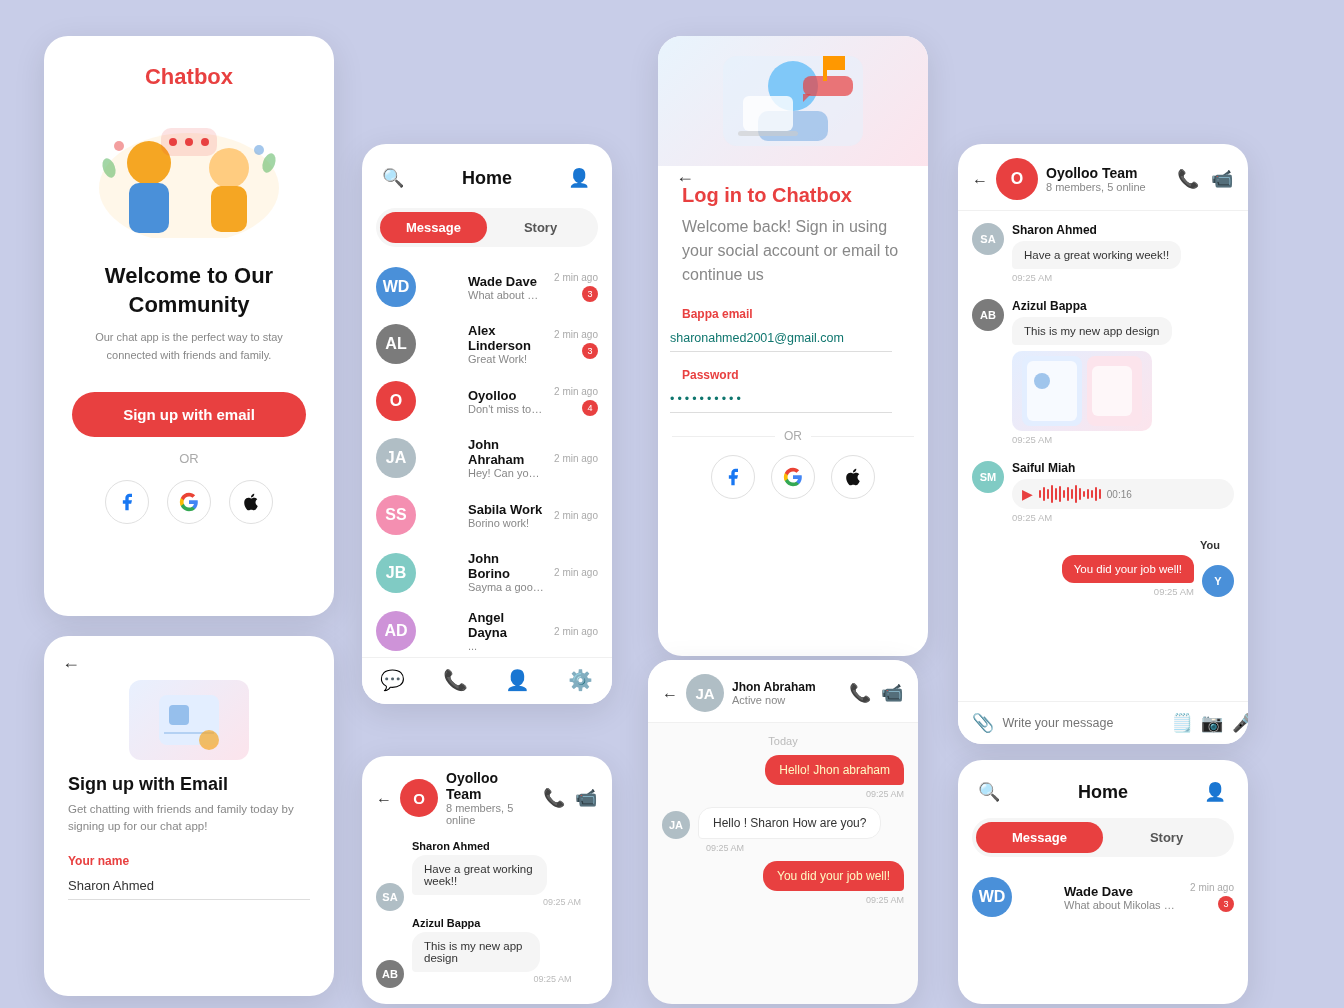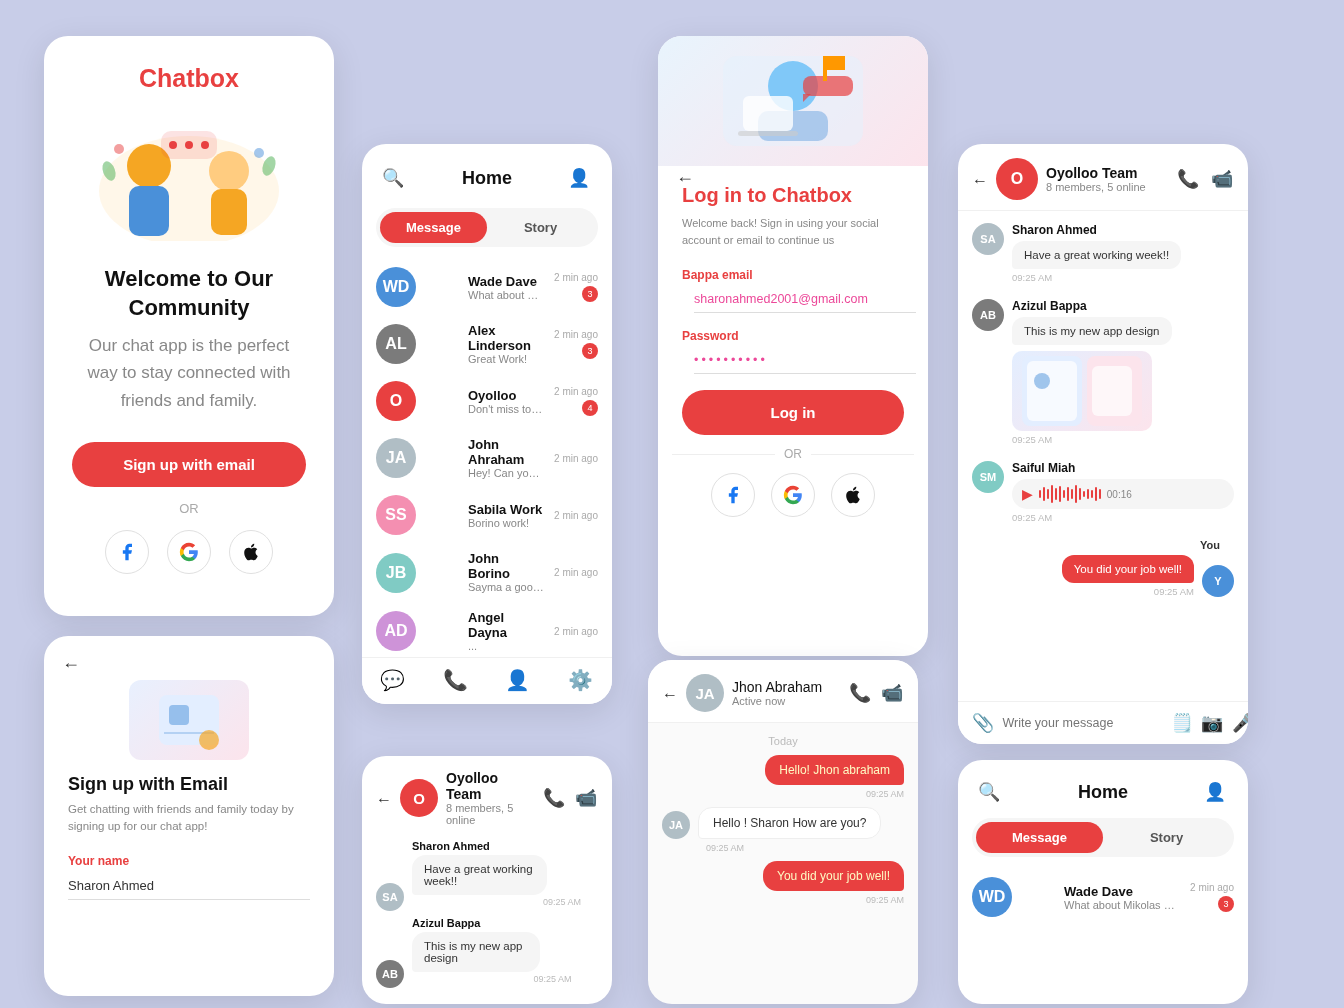--- a/index.html
+++ b/index.html
@@ -22,42 +22,42 @@
     }
 
     
     #card-welcome {
       left: 44px; top: 36px;
       width: 290px; height: 580px;
     }
     .welcome-logo {
       text-align: center;
       margin-top: 28px;
-      font-size: 25px;
+      font-size: 22px;
       font-weight: 700;
       color: #222;
     }
     .welcome-logo span { color: #e84040; }
     .welcome-illustration {
       width: 200px; height: 130px;
       margin: 18px auto 0;
       position: relative;
       display: flex; align-items: center; justify-content: center;
     }
     .welcome-title {
       text-align: center;
       font-size: 22px;
       font-weight: 800;
       color: #111;
       margin: 24px 24px 10px;
       line-height: 1.3;
     }
     .welcome-subtitle {
       text-align: center;
-      font-size: 17px;
+      font-size: 11px;
       color: #888;
       margin: 0 32px 28px;
       line-height: 1.6;
     }
     .btn-signup {
       display: block;
       margin: 0 28px;
       background: #e84040;
       color: #fff;
       border: none;
@@ -242,40 +242,40 @@
       font-size: 18px; cursor: pointer; color: #333;
     }
     .login-title {
       font-size: 20px;
       font-weight: 800;
       color: #111;
       margin: 18px 24px 8px;
     }
     .login-title span { color: #e84040; }
     .login-desc {
-      font-size: 11px;
+      font-size: 16px;
       color: #888;
       margin: 0 24px 20px;
       line-height: 1.5;
     }
     .login-label {
       font-size: 12px;
       color: #e84040;
       font-weight: 600;
       margin: 0 24px 4px;
       display: block;
     }
     .login-input {
       display: block;
       width: calc(100% - 48px);
-      margin: 0 36px 16px;
+      margin: 0 12px 16px;
       border: none;
       border-bottom: 1.5px solid #ddd;
       font-size: 12.5px;
-      color: #ec4899;
+      color: #0f766e;
       padding: 6px 0;
       outline: none;
       background: transparent;
     }
     .btn-login {
       display: block;
       margin: 8px 24px;
       background: #e84040;
       color: #fff;
       border: none;
@@ -731,21 +731,20 @@
   </div>
   <span class="login-back">←</span>
   <div class="login-title">
     <span>Log in to Chat</span><span style="color:#e84040">box</span>
   </div>
   <div class="login-desc">Welcome back! Sign in using your social account or email to continue us</div>
   <span class="login-label">Bappa email</span>
   <input class="login-input" value="sharonahmed2001@gmail.com" style="">
   <span class="login-label">Password</span>
   <input class="login-input" type="password" value="••••••••••" style="letter-spacing: 3px;">
-  <button class="btn-login">Log in</button>
   <div class="login-or">OR</div>
   <div class="login-social">
     <div class="social-icon facebook">
       <svg width="20" height="20" viewBox="0 0 24 24" fill="#1877f2">
           <path d="M18 2h-3a5 5 0 0 0-5 5v3H7v4h3v8h4v-8h3l1-4h-4V7a1 1 0 0 1 1-1h3z"></path>
         </svg>
     </div>
     <div class="social-icon google">
       <svg width="20" height="20" viewBox="0 0 24 24">
           <path d="M22.56 12.25c0-.78-.07-1.53-.2-2.25H12v4.26h5.92c-.26 1.37-1.04 2.53-2.21 3.31v2.77h3.57c2.08-1.92 3.28-4.74 3.28-8.09z" fill="#4285F4"></path>
@@ -793,21 +792,21 @@
       </div>
     </div>
   </div>
 </div>
 
 <div class="card" id="card-chat-john">
   <div class="chat-john-header">
     <span style="font-size:16px;cursor:pointer;color:#333;">←</span>
     <div class="john-avatar">JA</div>
     <div>
-      <div style="font-size:14px;font-weight:400;color:#111;">Jhon Abraham</div>
+      <div style="font-size:12px;font-weight:700;color:#111;">Jhon Abraham</div>
       <div style="font-size:11px;color:#888;">Active now</div>
     </div>
     <div style="display:flex;gap:10px;margin-left:auto;">
       <span style="font-size:18px;color:#444;cursor:pointer;">📞</span>
       <span style="font-size:18px;color:#444;cursor:pointer;">📹</span>
     </div>
   </div>
   <div class="date-label">Today</div>
   <div class="bubble-right">
     <div class="bubble-right-inner">Hello! Jhon abraham</div>

